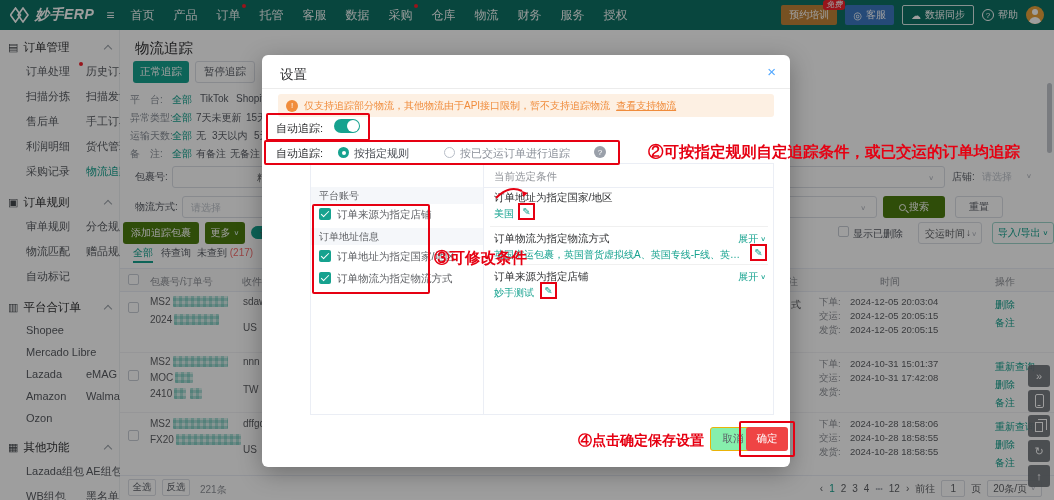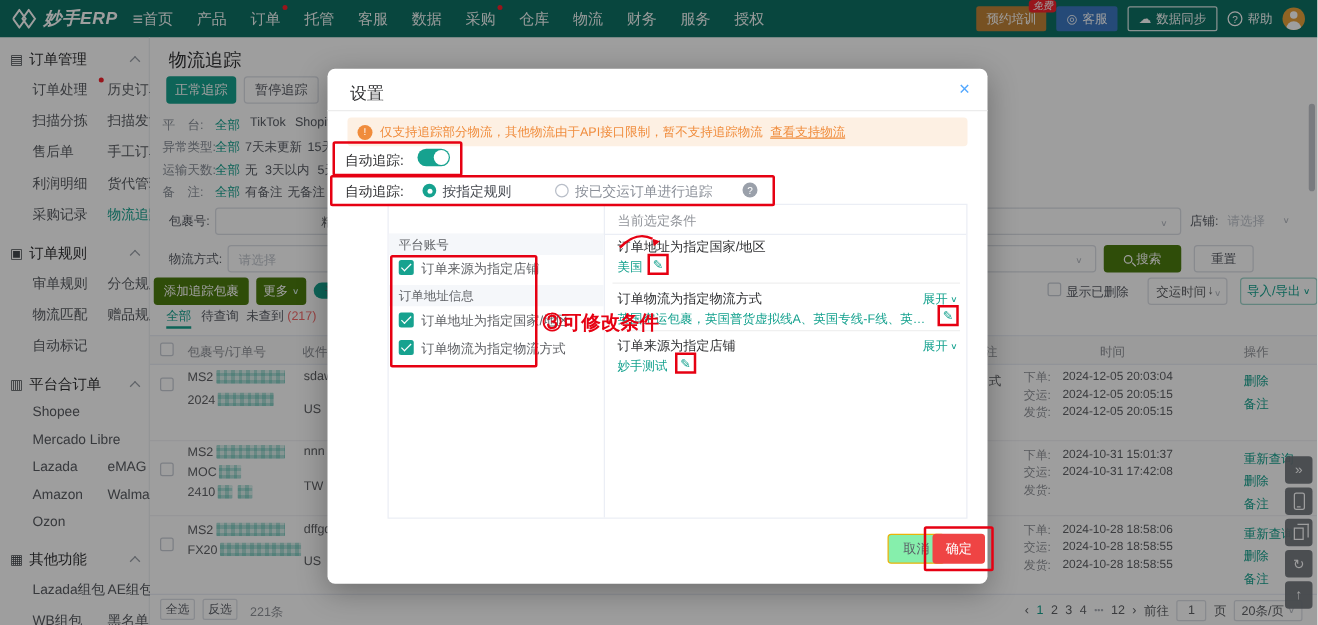--- a/index.html
+++ b/index.html
@@ -6,21 +6,21 @@
 html,body{width:1054px;height:500px;overflow:hidden}
 body{font-family:"Liberation Sans",sans-serif;background:#fff}
 .abs{position:absolute}
 .scr{position:relative;width:1054px;height:500px;overflow:hidden;background:#fff}
 
 
 .topbar{position:absolute;left:0;top:0;right:0;height:30px;background:#0d7164;display:flex;align-items:center;z-index:1}
 .logo{display:flex;align-items:center;gap:5px;padding-left:10px}
 .brand{color:#fff;font-size:14px;font-weight:bold;font-style:italic;letter-spacing:.5px}
 .ham{color:rgba(255,255,255,.9);font-size:14px;margin-left:12px;cursor:pointer}
-.nav{display:flex;gap:19px;}
+.nav{display:flex;gap:19px;margin-left:16px}
 .nitem{position:relative;color:rgba(255,255,255,.95);font-size:12px;cursor:pointer;white-space:nowrap}
 .reddot{position:absolute;top:-3px;right:-6px;width:4px;height:4px;background:#f5222d;border-radius:50%}
 .tright{margin-left:auto;display:flex;align-items:center;gap:8px;padding-right:10px}
 .btn-train{position:relative;background:#c08338;color:#fff;font-size:10px;padding:3px 8px;border-radius:2px;cursor:pointer;white-space:nowrap}
 .badge-free{position:absolute;top:-5px;right:-8px;background:#f5222d;color:#fff;font-size:8px;line-height:10px;padding:0 3px;border-radius:3px}
 .btn-serv{display:flex;align-items:center;gap:4px;background:#3d78c2;color:#fff;font-size:10px;padding:3px 8px;border-radius:2px;cursor:pointer;white-space:nowrap}
 .btn-sync{display:flex;align-items:center;gap:4px;border:1px solid rgba(255,255,255,.85);color:#fff;font-size:10px;padding:2px 8px;border-radius:2px;cursor:pointer;white-space:nowrap}
 .help{display:flex;align-items:center;gap:4px;color:#fff;font-size:10px;cursor:pointer}
 .circ{width:12px;height:12px;border:1px solid #fff;border-radius:50%;display:inline-flex;align-items:center;justify-content:center;font-size:8px;color:#fff}
 .avatar{width:18px;height:18px;border-radius:50%;background:#e9a23b;position:relative;overflow:hidden;cursor:pointer}
@@ -414,20 +414,21 @@
     <div class="mtgl" style="left:72px;top:64px"></div>
     <div class="redbox" style="left:4px;top:58px;width:104px;height:28px"></div>
 
     <span class="mlabel" style="left:14px;top:91px">自动追踪:</span>
     <span class="rd1" style="left:76px;top:92px"></span>
     <span class="rlab" style="left:92px;top:91px">按指定规则</span>
     <span class="rd0" style="left:182px;top:92px"></span>
     <span class="rlab" style="left:198px;top:91px;color:#8a8f98">按已交运订单进行追踪</span>
     <span class="info" style="left:332px;top:91px">?</span>
     <div class="redbox" style="left:2px;top:85px;width:356px;height:25px"></div>
+    <div class="anno" style="left:386px;top:87px;font-size:15.5px">②可按指定规则自定追踪条件，或已交运的订单均追踪</div>
 
     <div class="cond">
       <div class="vline"></div>
       <div class="headline"></div>
       <div class="gbar" style="top:23px">平台账号</div>
       <span class="ck" style="left:8px;top:44px"></span>
       <span class="cklab" style="left:26px;top:44px">订单来源为指定店铺</span>
       <div class="gbar" style="top:64px">订单地址信息</div>
       <span class="ck" style="left:8px;top:86px"></span>
       <span class="cklab" style="left:26px;top:86px">订单地址为指定国家/地区</span>
@@ -466,18 +467,19 @@
         <span class="cval" style="left:10px;top:122px">妙手测试</span>
         <span class="pbox" style="left:56px;top:118px">
             <span>✎</span>
           </span>
       </div>
     </div>
 
     <div class="redbox" style="left:50px;top:149px;width:118px;height:90px"></div>
     <div class="anno" style="left:172px;top:193px;font-size:15.5px">③可修改条件</div>
 
+    <div class="anno" style="left:316px;top:377px;font-size:14px">④点击确定保存设置</div>
     <div class="mbtn-plain" style="left:448px;top:372px;width:46px;height:24px">取消</div>
     <div class="mbtn-teal" style="left:484px;top:372px;width:42px;height:24px">确定</div>
     <div class="redbox" style="left:477px;top:366px;width:56px;height:36px"></div>
   </div>
 
 </div>
 
 </body></html>

